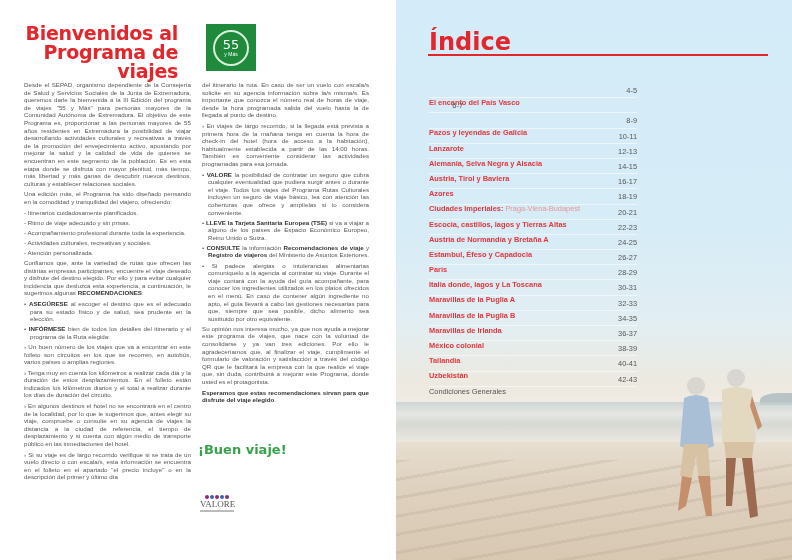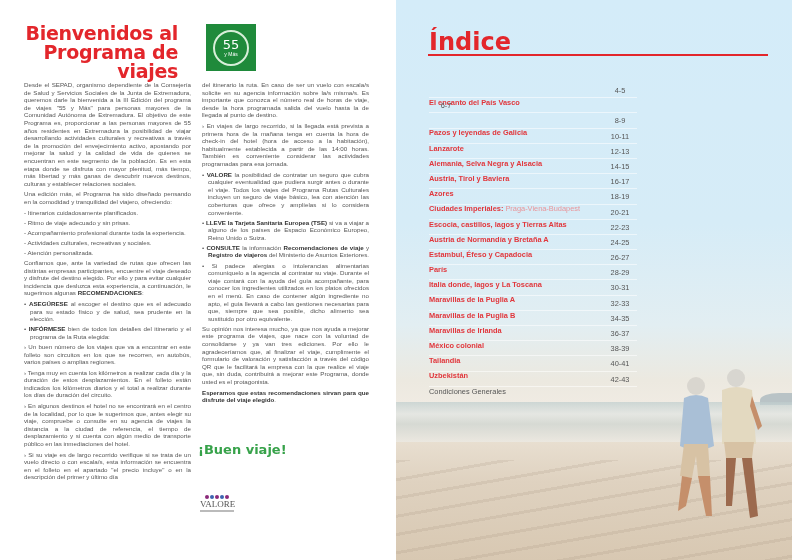--- a/index.html
+++ b/index.html
@@ -28,21 +28,21 @@
 .sepad .dots{display:flex;gap:1px;justify-content:center;margin-bottom:1px;}
 .sepad .dots span{width:4px;height:4px;border-radius:50%;}
 .sepad .txt{font-family:"Liberation Serif",serif;color:#555;font-size:9px;text-align:center;line-height:9px;}
 .sepad .line{height:2px;background:#bbb;margin-top:1px;}
 .idx-title{position:absolute;left:33px;top:28px;color:#e3262b;font-size:24px;font-weight:bold;font-family:"DejaVu Sans",sans-serif;}
 .idx-rule{position:absolute;left:32px;top:54px;width:340px;height:2px;background:#e3262b;}
 .toc{position:absolute;left:33px;top:83px;width:208px;}
 .toc .row{display:flex;justify-content:space-between;height:15.2px;font-size:7.4px;line-height:15px;border-bottom:1px solid rgba(255,255,255,0.55);}
 .toc .row .lab{color:#e1373c;font-weight:bold;margin-top:12px;}
 .toc .row .lab .sub{color:#e9959a;font-weight:normal;}
-.toc .row .pg{color:#555;width:34px;text-align:center;}
+.toc .row .pg{color:#555;width:34px;text-align:right;}
 .toc .row.plain .lab{color:#555;font-weight:normal;}
 .sea{position:absolute;left:0;top:402px;width:396px;height:40px;
  background:linear-gradient(180deg,rgba(190,205,205,0.7) 0%,rgba(225,230,228,0.7) 30%,rgba(200,210,208,0.6) 55%,rgba(236,234,228,0.8) 100%);}
 .hill{position:absolute;right:0;top:393px;width:32px;height:12px;background:#b9c3c6;border-radius:60% 0 0 0;}
 .sand-marks{position:absolute;left:0;top:460px;width:396px;height:100px;
  background:repeating-linear-gradient(170deg,rgba(150,130,110,0.15) 0 3px,transparent 3px 18px);}
 .couple{position:absolute;left:666px;top:366px;width:110px;height:190px;}
 </style>
 </head>
 <body>

